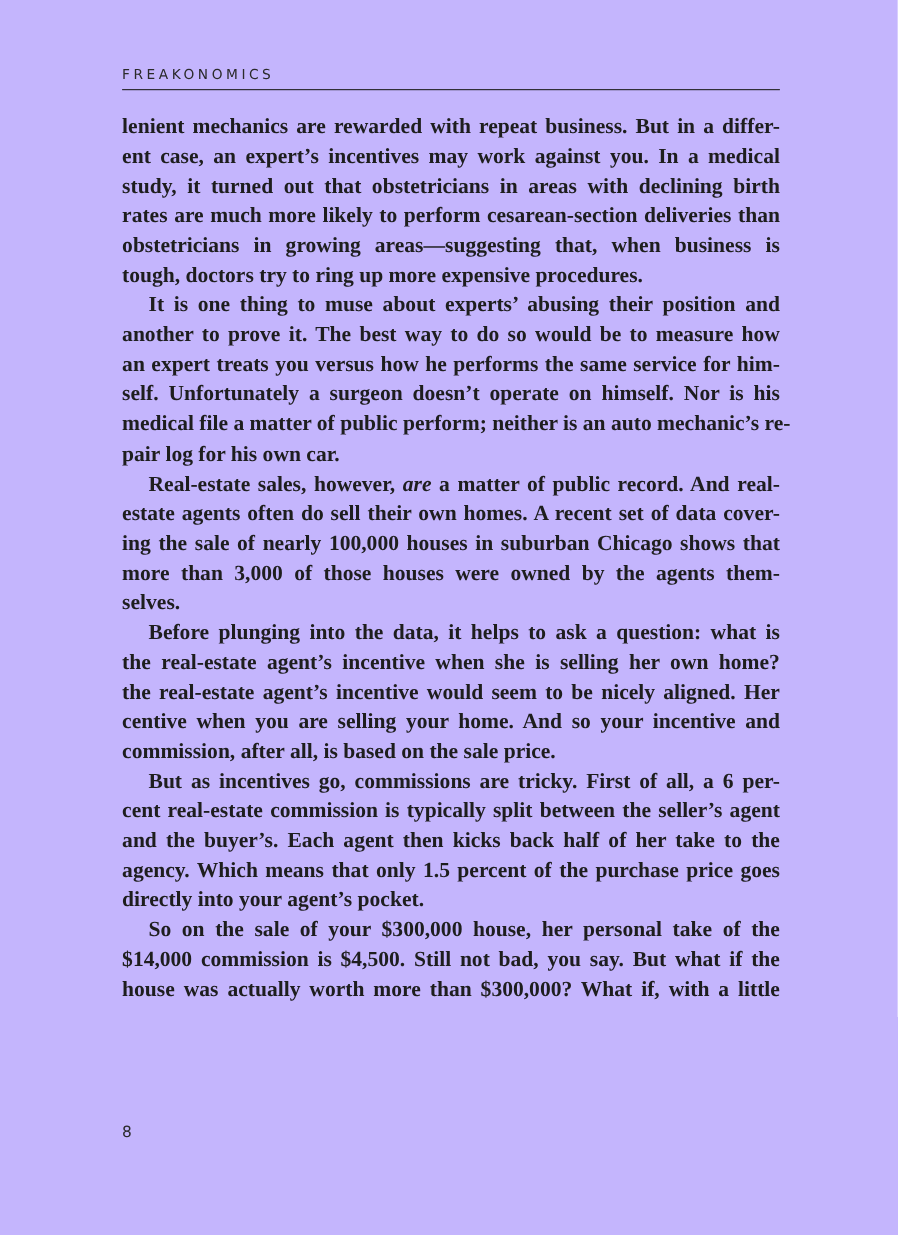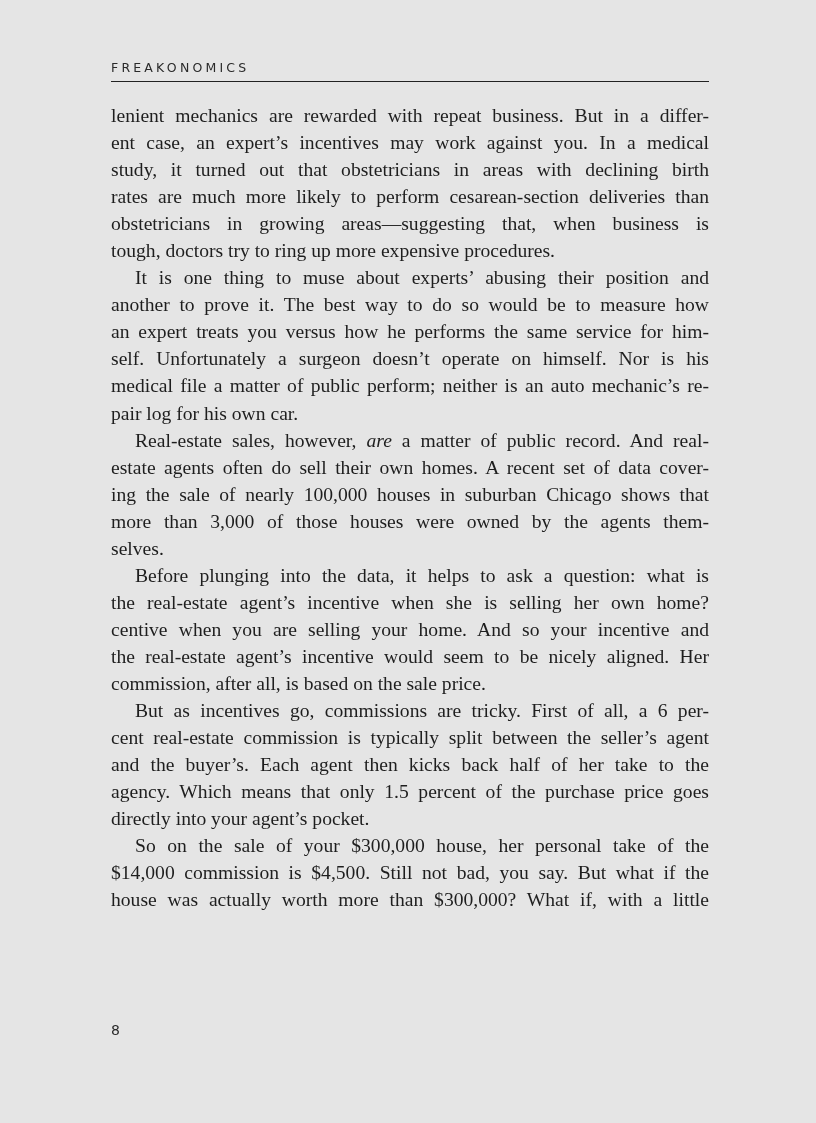--- a/index.html
+++ b/index.html
@@ -11,21 +11,21 @@
       width: 816px;
       height: 1123px;
       position: relative;
       overflow: hidden;
     }
     .page {
       position: absolute;
       left: 0; top: 0;
       width: 816px;
       height: 1123px;
-      background: #e5e5e5;
+      background: #c4b5fd;
     }
     .running-head {
       position: absolute;
       left: 111px;
       top: 60px;
       width: 598px;
       font-family: "DejaVu Sans", sans-serif;
       font-size: 12.5px;
       letter-spacing: 3.2px;
       color: #2a2a2a;
@@ -52,20 +52,21 @@
     }
     .para {
       margin: 0;
       text-indent: 24px;
     }
     .line {
       display: block;
       text-align: justify;
       text-align-last: justify;
       white-space: nowrap;
+      font-weight: bold;
     }
     .line.last {
       text-align-last: left;
     }
     .line.indent {
       padding-left: 24px;
     }
     .para { text-indent: 0; }
     em { font-style: italic; }
     .folio {
@@ -109,22 +110,22 @@
       <span class="line indent"><span>Real-estate sales, however, </span><em>are</em><span> a matter of public record. And real-</span></span>
       <span class="line">estate agents often do sell their own homes. A recent set of data cover-</span>
       <span class="line">ing the sale of nearly 100,000 houses in suburban Chicago shows that</span>
       <span class="line">more than 3,000 of those houses were owned by the agents them-</span>
       <span class="line last">selves.</span>
     </div>
 
     <div class="para">
       <span class="line indent">Before plunging into the data, it helps to ask a question: what is</span>
       <span class="line">the real-estate agent’s incentive when she is selling her own home?</span>
+      <span class="line">the real-estate agent’s incentive would seem to be nicely aligned. Her</span>
       <span class="line">centive when you are selling your home. And so your incentive and</span>
-      <span class="line">the real-estate agent’s incentive would seem to be nicely aligned. Her</span>
       <span class="line last">commission, after all, is based on the sale price.</span>
     </div>
 
     <div class="para">
       <span class="line indent">But as incentives go, commissions are tricky. First of all, a 6 per-</span>
       <span class="line">cent real-estate commission is typically split between the seller’s agent</span>
       <span class="line">and the buyer’s. Each agent then kicks back half of her take to the</span>
       <span class="line">agency. Which means that only 1.5 percent of the purchase price goes</span>
       <span class="line last">directly into your agent’s pocket.</span>
     </div>

